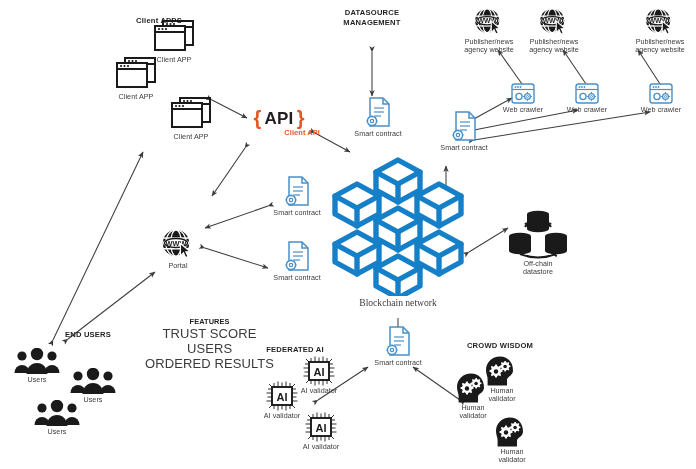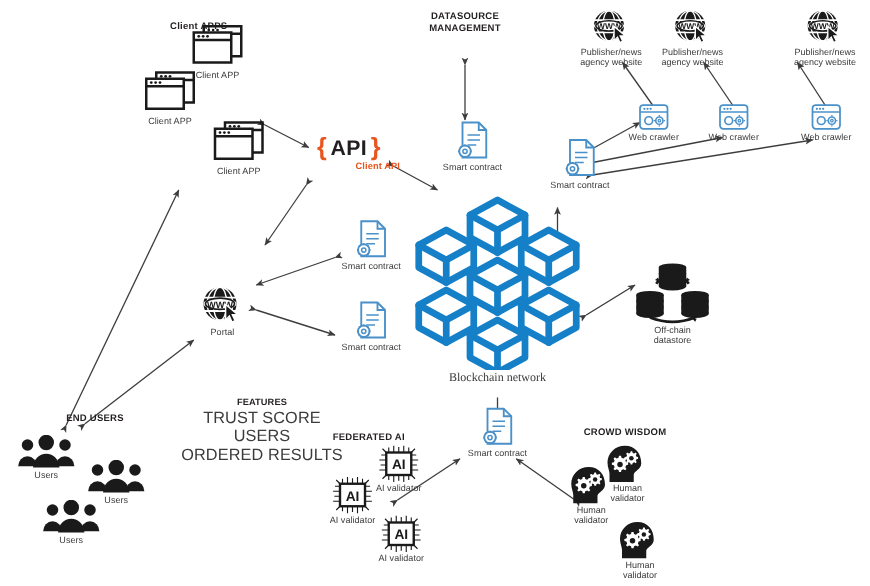--- a/index.html
+++ b/index.html
@@ -77,21 +77,21 @@
   </svg>
 
   <div class="node" style="left:104px;top:16px;width:110px;">
     <div class="hdr">Client APPS</div>
   </div>
 
   <div class="node" style="left:312px;top:8px;width:120px;">
     <div class="hdr" style="white-space:normal;width:84px;margin:0 auto;line-height:10px;">DATASOURCE MANAGEMENT</div>
   </div>
 
-  <div class="node" style="left:16px;top:330px;width:120px;">
+  <div class="node" style="left:28px;top:330px;width:120px;">
     <div class="hdr">END USERS</div>
   </div>
 
   <div class="node" style="left:240px;top:345px;width:110px;">
     <div class="hdr">FEDERATED AI</div>
   </div>
 
   <div class="node" style="left:440px;top:341px;width:120px;">
     <div class="hdr">CROWD WISDOM</div>
   </div>

